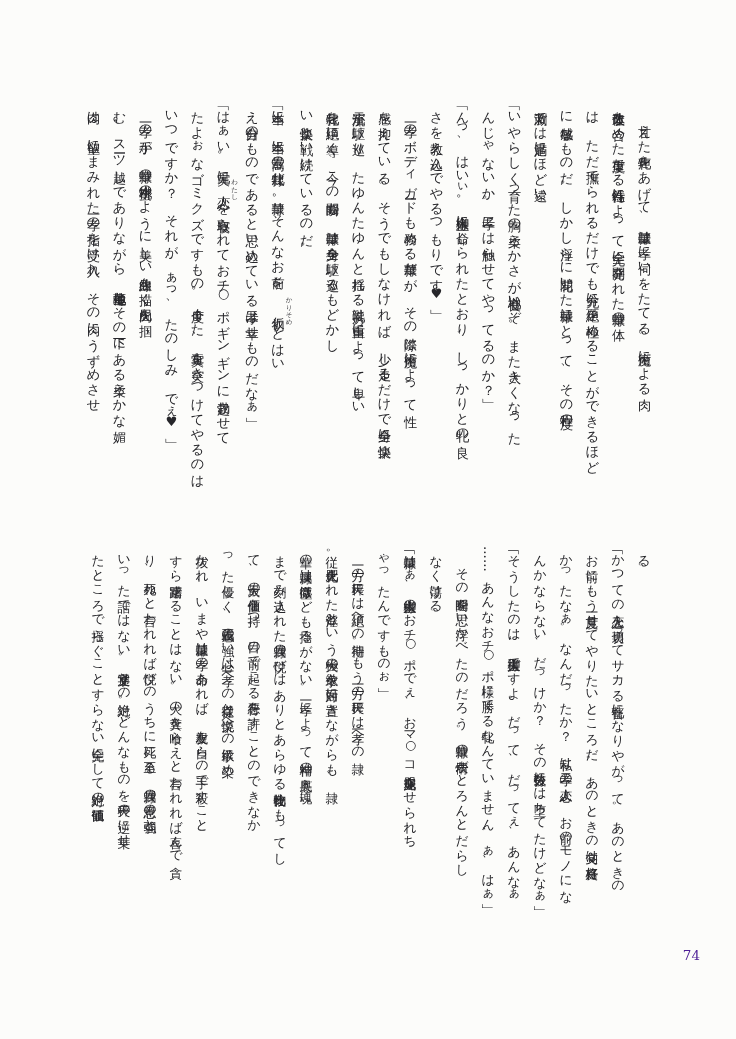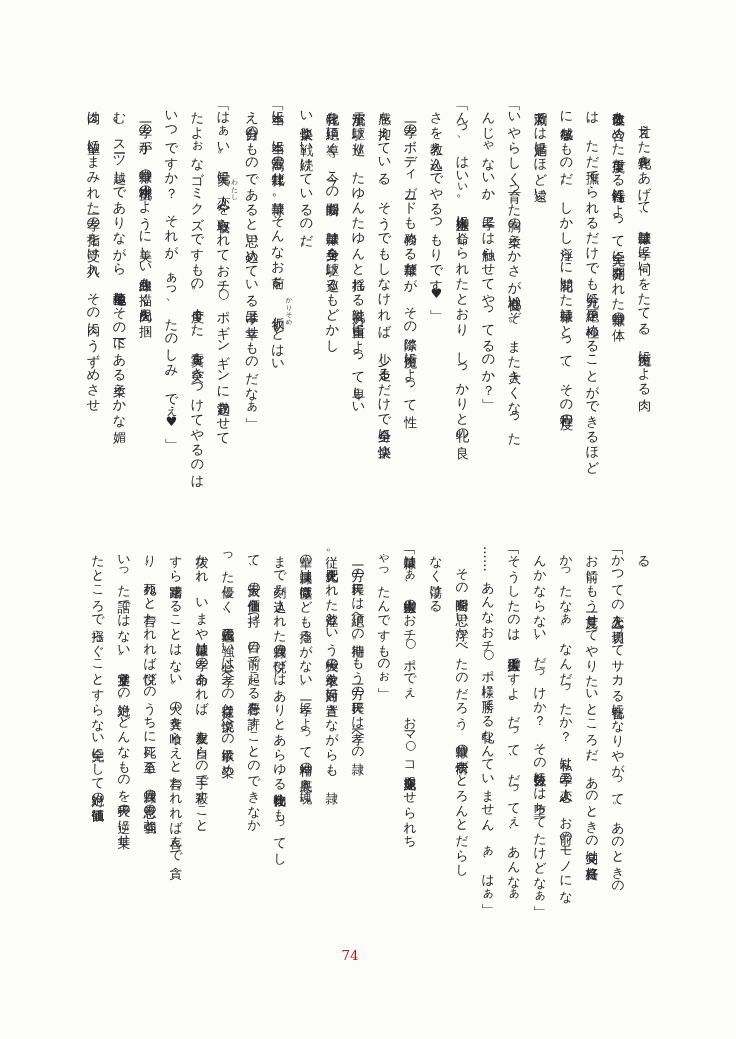--- a/index.html
+++ b/index.html
@@ -47,23 +47,23 @@
   rt {
     font-size: 6.5px;
     letter-spacing: 0;
     color: #3a3a3e;
   }
   .pageno {
     position: absolute;
     top: 947px;
     left: 0;
     width: 700px;
-    text-align: center;
+    text-align: right;
     font-size: 13.5px;
-    color: #b91c1c;
+    color: #4c1d95;
     font-family: "DejaVu Serif", "Liberation Serif", serif;
   }
 </style>
 </head>
 <body>
 
 <div class="page">
   <div class="vblock upper">
       <p class="line">　甘えた牝声をあげて、隷華は一孝に伺いをたてる。魔術による肉</p>
       <p class="line">体改造を含めた度重なる性行為によって完全に開発された隷華の体</p>

